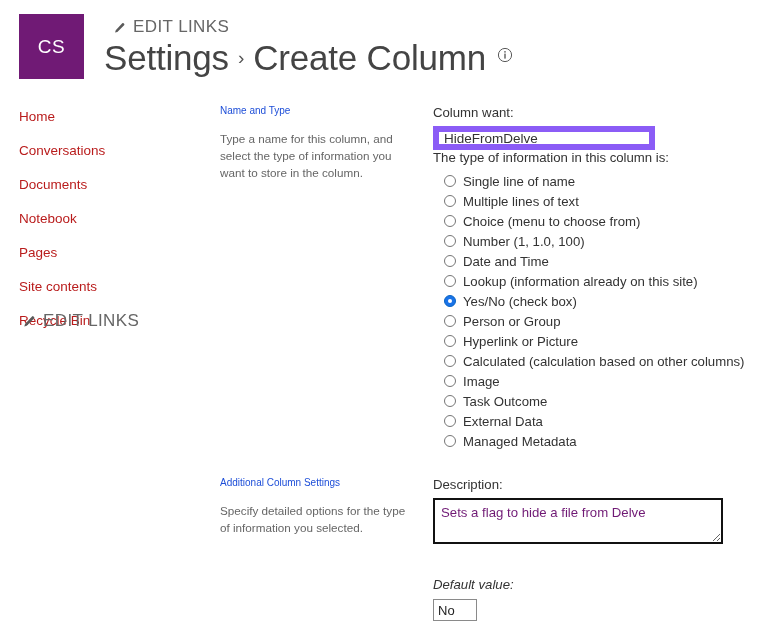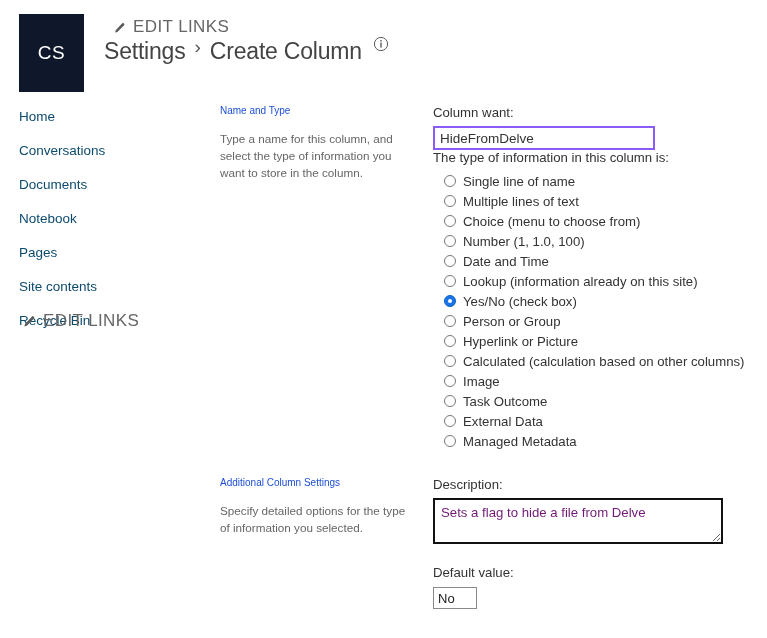--- a/index.html
+++ b/index.html
@@ -27,22 +27,22 @@
     left: 0; top: 0;
     width: 767px;
     height: 90px;
   }
 
   #site-logo {
     position: absolute;
     left: 19px;
     top: 14px;
     width: 65px;
-    height: 78px;
-    background: #0f172a;
+    height: 65px;
+    background: #701a75;
     display: flex;
     align-items: center;
     justify-content: center;
   }
   #site-logo-text {
     color: #ffffff;
     font-size: 19px;
     letter-spacing: 0.5px;
     font-family: "Liberation Sans", sans-serif;
   }
@@ -72,21 +72,21 @@
   #page-title {
     position: absolute;
     left: 104px;
     top: 38px;
     display: flex;
     align-items: baseline;
     gap: 0px;
     white-space: nowrap;
   }
   .title-seg {
-    font-size: 23px;
+    font-size: 35px;
     font-weight: 300;
     color: #444444;
     font-family: "Liberation Sans", sans-serif;
     letter-spacing: -0.2px;
   }
   .title-sep {
     font-size: 19px;
     color: #555555;
     margin: 0 9px;
     position: relative;
@@ -105,21 +105,21 @@
     left: 0;
     top: 103px;
     width: 200px;
   }
   .nav-item {
     display: block;
     padding: 0 0 0 19px;
     height: 27px;
     line-height: 27px;
     font-size: 13.5px;
-    color: #0c4a6e;
+    color: #b91c1c;
     cursor: pointer;
     text-decoration: none;
     margin-bottom: 7px;
   }
 
   #edit-links-side {
     position: absolute;
     left: 21px;
     top: 208px;
     display: flex;
@@ -166,21 +166,21 @@
     font-size: 13.2px;
     color: #333333;
     margin: 0 0 6px 0;
     display: block;
   }
 
   #column-name-input {
     width: 222px;
     height: 24px;
     padding: 2px 5px;
-    border: 2px solid #8b5cf6;
+    border: 6px solid #8b5cf6;
     background: #ffffff;
     font-size: 13.5px;
     color: #333333;
     font-family: "Liberation Sans", sans-serif;
     outline: none;
   }
 
   #type-label { }
 
   #type-options {
@@ -237,21 +237,21 @@
     background: #ffffff;
     font-size: 13.2px;
     color: #701a75;
     font-family: "Liberation Sans", sans-serif;
     resize: both;
     outline: none;
     line-height: 17px;
     overflow: hidden;
   }
 
-  #default-value-label { margin-top: 17px; }
+  #default-value-label { margin-top: 29px; font-style: italic; }
 
   #default-value-select {
     margin-top: 1px;
     height: 22px;
     min-width: 44px;
     padding: 0 3px 0 4px;
     border: 1px solid #8a8a8a;
     background: #ffffff;
     font-size: 13px;
     color: #222222;

